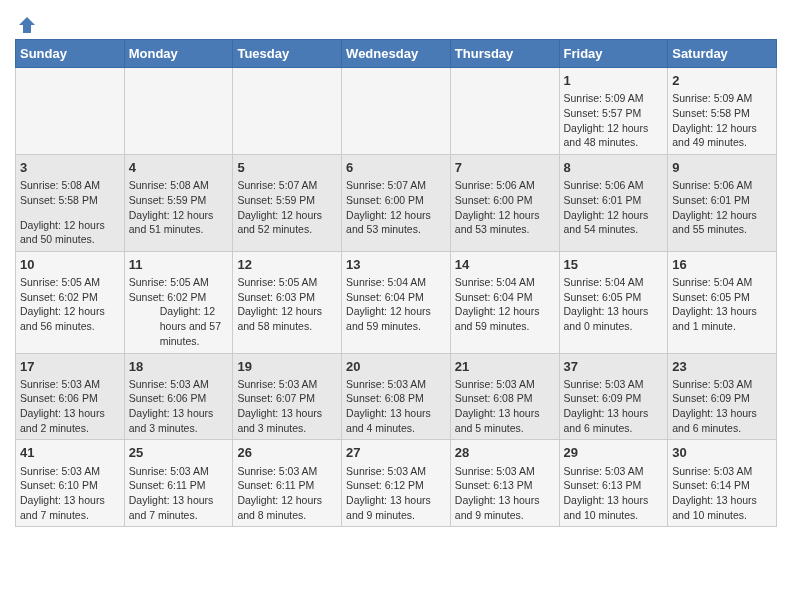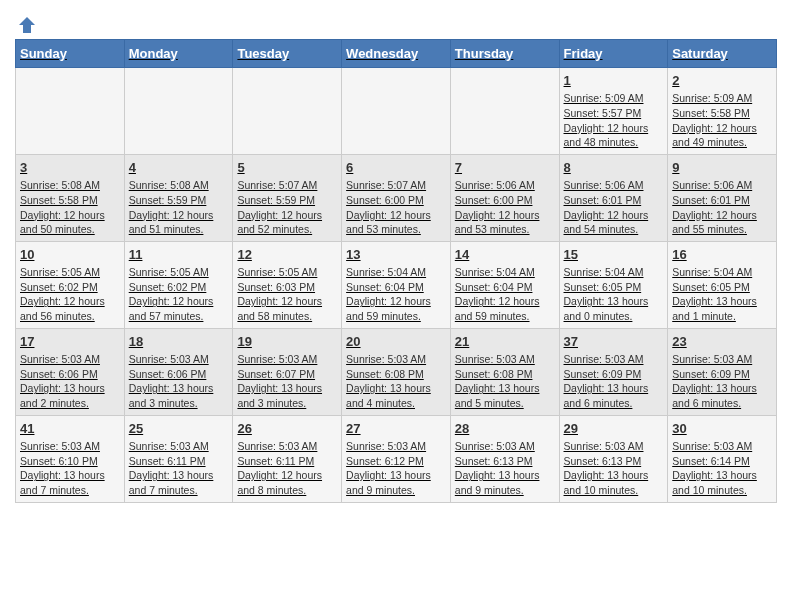--- a/index.html
+++ b/index.html
@@ -7,21 +7,20 @@
       font-family: Arial, sans-serif;
       background: #fff;
       width: 792px;
       min-height: 612px;
       padding: 0;
     }
     .page {
       width: 792px;
       background: #fff;
       padding: 10px 15px 15px 15px;
-      text-decoration: underline;
     }
     .header {
       display: flex;
       align-items: flex-start;
       justify-content: space-between;
       margin-bottom: 8px;
     }
     .logo {
       display: flex;
       flex-direction: column;
@@ -141,21 +140,21 @@
             <span style="display: block;">Sunrise: 5:09 AM</span>
             <span style="display: block;">Sunset: 5:58 PM</span>
             <span style="display: block;">Daylight: 12 hours and 49 minutes.</span>
           </td>
         </tr>
         <tr>
           <td>
             <span class="day-num">3</span>
             <span style="display: block;">Sunrise: 5:08 AM</span>
             <span style="display: block;">Sunset: 5:58 PM</span>
-            <span style="display: block;">Daylight: 12 hours and 50 minutes.</span>
+            <span style="display: block; margin-top: 10px;">Daylight: 12 hours and 50 minutes.</span>
           </td>
           <td>
             <span class="day-num">4</span>
             <span style="display: block;">Sunrise: 5:08 AM</span>
             <span style="display: block;">Sunset: 5:59 PM</span>
             <span style="display: block;">Daylight: 12 hours and 51 minutes.</span>
           </td>
           <td>
             <span class="day-num">5</span>
             <span style="display: block;">Sunrise: 5:07 AM</span>
@@ -191,21 +190,21 @@
           <td>
             <span class="day-num">10</span>
             <span style="display: block;">Sunrise: 5:05 AM</span>
             <span style="display: block;">Sunset: 6:02 PM</span>
             <span style="display: block;">Daylight: 12 hours and 56 minutes.</span>
           </td>
           <td>
             <span class="day-num">11</span>
             <span style="display: block;">Sunrise: 5:05 AM</span>
             <span style="display: block;">Sunset: 6:02 PM</span>
-            <span style="display: block;">Daylight: 12 hours and 57 minutes.</span>
+            <span style="display: block; margin-left: 31px;">Daylight: 12 hours and 57 minutes.</span>
           </td>
           <td>
             <span class="day-num">12</span>
             <span style="display: block;">Sunrise: 5:05 AM</span>
             <span style="display: block;">Sunset: 6:03 PM</span>
             <span style="display: block;">Daylight: 12 hours and 58 minutes.</span>
           </td>
           <td>
             <span class="day-num">13</span>
             <span style="display: block;">Sunrise: 5:04 AM</span>

